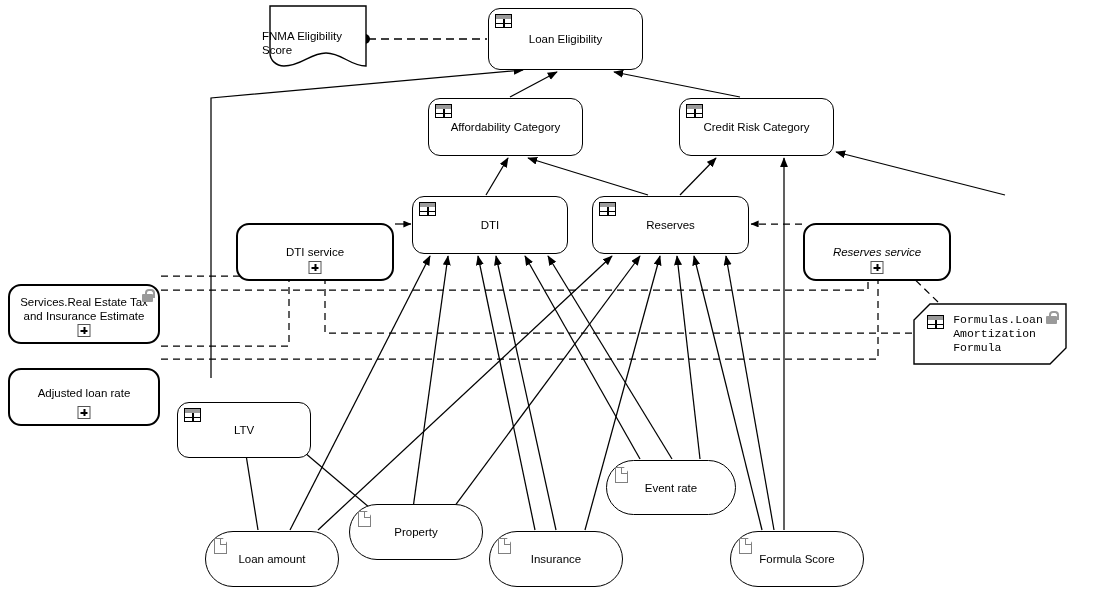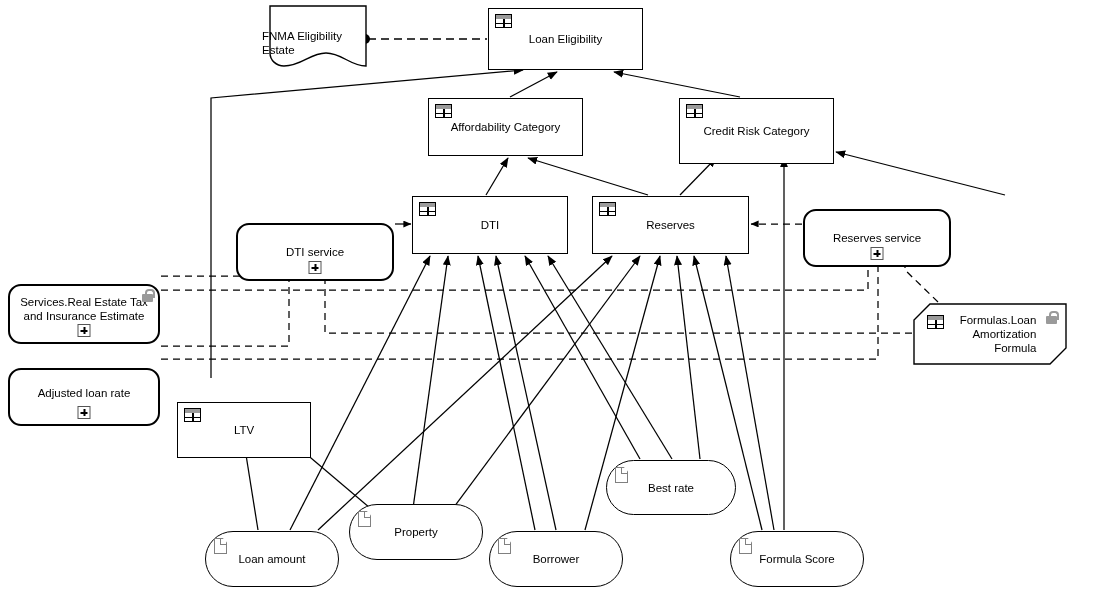--- a/index.html
+++ b/index.html
@@ -5,21 +5,21 @@
   html,body{margin:0;padding:0;background:#ffffff;}
   body{font-family:"Liberation Sans","DejaVu Sans",sans-serif;}
   #canvas{position:relative;width:1110px;height:594px;background:#fff;overflow:hidden;}
   #edges{position:absolute;left:0;top:0;width:1110px;height:594px;}
 
   .node{position:absolute;box-sizing:border-box;display:flex;align-items:center;justify-content:center;
         text-align:center;color:#000;font-size:11.5px;line-height:14px;background:#fff;}
   .node .lbl{padding:0 8px;pointer-events:none;}
 
   
-  .entity{border:1.6px solid #000;border-radius:0;}
+  .entity{border:1.6px solid #000;border-radius:12px;}
   
   .service{border:2.6px solid #000;border-radius:13px;margin-top:27px;}
   
   .stadium{border:1.8px solid #000;border-radius:999px;}
   
   .note{border:none;background:transparent;}
 
   
   .ticon{position:absolute;left:6px;top:5px;width:17px;height:14px;border:1.4px solid #000;background:#fff;box-sizing:border-box;}
   .ticon:before{content:"";position:absolute;left:0;top:0;right:0;height:4px;background:#9a9a9a;}
@@ -46,21 +46,21 @@
   .plus:after{top:2px;bottom:2px;left:5px;width:1.6px;}
 
   
   .noteshape{position:absolute;left:0;top:0;width:100%;height:100%;}
   .notetext{position:relative;width:100%;text-align:left;padding-top:14px;box-sizing:border-box;font-size:11.5px;line-height:14px;}
 
   
   .cutbox{position:absolute;box-sizing:border-box;background:#fff;}
   .cutsvg{position:absolute;left:0;top:0;width:100%;height:100%;}
   .cuttext{position:relative;width:100%;height:100%;display:flex;align-items:center;justify-content:center;
-           text-align:right;font-size:11.5px;line-height:14px;padding-left:16px;box-sizing:border-box;}
+           text-align:left;font-size:11.5px;line-height:14px;padding-left:16px;box-sizing:border-box;font-family:Liberation Mono, monospace;}
 </style>
 </head>
 <body>
 
 <div id="canvas">
 
   <svg id="edges" viewBox="0 0 1110 594">
     <defs>
       <marker id="arw" markerWidth="11" markerHeight="11" refX="9.2" refY="4" orient="auto" markerUnits="userSpaceOnUse">
         <path d="M0,0 L10,4 L0,8 z" fill="#000"></path>
@@ -124,55 +124,55 @@
 
     </g>
   </svg>
 
   <div class="node note" style="left:262px;top:5px;width:105px;height:62px;">
     <svg class="noteshape" viewBox="0 0 105 62" preserveAspectRatio="none">
       <path d="M8,1 L104,1 L104,61 C88,61 80,48 64,48 C48,48 40,61 22,61 C14,61 8,55 8,48 Z" fill="#fff" stroke="#000" stroke-width="1.4"></path>
     </svg>
     <div class="notetext">
       <div>FNMA Eligibility</div>
-      <div>Estate</div>
+      <div>Score</div>
     </div>
   </div>
 
   <div class="node entity" style="left:488px;top:8px;width:155px;height:62px;">
     <span class="ticon"></span>
     <span class="lbl">Loan Eligibility</span>
   </div>
 
   <div class="node entity" style="left:428px;top:98px;width:155px;height:58px;">
     <span class="ticon"></span>
     <span class="lbl">Affordability Category</span>
   </div>
 
-  <div class="node entity" style="left:679px;top:98px;width:155px;height:66px;">
+  <div class="node entity" style="left:679px;top:98px;width:155px;height:58px;">
     <span class="ticon"></span>
     <span class="lbl">Credit Risk Category</span>
   </div>
 
   <div class="node service" style="left:236px;top:196px;width:158px;height:58px;">
     <span class="lbl">DTI service</span>
     <span class="plus"></span>
   </div>
 
   <div class="node entity" style="left:412px;top:196px;width:156px;height:58px;">
     <span class="ticon"></span>
     <span class="lbl">DTI</span>
   </div>
 
   <div class="node entity" style="left:592px;top:196px;width:157px;height:58px;">
     <span class="ticon"></span>
     <span class="lbl">Reserves</span>
   </div>
 
-  <div class="node service" style="left:803px;top:182px;width:148px;height:58px;">
+  <div class="node service" style="left:803px;top:196px;width:148px;height:58px;font-style:italic;">
     <span class="lbl">Reserves service</span>
     <span class="plus"></span>
   </div>
 
 
   <div class="node service" style="left:8px;top:257px;width:152px;height:60px;">
     <span class="lock">
         <span class="shk"></span>
         <span class="body"></span>
       </span>
@@ -206,36 +206,36 @@
     </div>
   </div>
 
   <div class="node entity" style="left:177px;top:378px;width:134px;height:56px;margin-top:24px;">
     <span class="ticon"></span>
     <span class="lbl">LTV</span>
   </div>
 
   <div class="node stadium" style="left:606px;top:460px;width:130px;height:55px;">
     <span class="dicon"></span>
-    <span class="lbl">Best rate</span>
+    <span class="lbl">Event rate</span>
   </div>
 
   <div class="node stadium" style="left:205px;top:531px;width:134px;height:56px;">
     <span class="dicon"></span>
     <span class="lbl">Loan amount</span>
   </div>
 
   <div class="node stadium" style="left:349px;top:504px;width:134px;height:56px;">
     <span class="dicon"></span>
     <span class="lbl">Property</span>
   </div>
 
   <div class="node stadium" style="left:489px;top:531px;width:134px;height:56px;">
     <span class="dicon"></span>
-    <span class="lbl">Borrower</span>
+    <span class="lbl">Insurance</span>
   </div>
 
   <div class="node stadium" style="left:730px;top:531px;width:134px;height:56px;">
     <span class="dicon"></span>
     <span class="lbl">Formula Score</span>
   </div>
 
 </div>
 
 </body></html>

